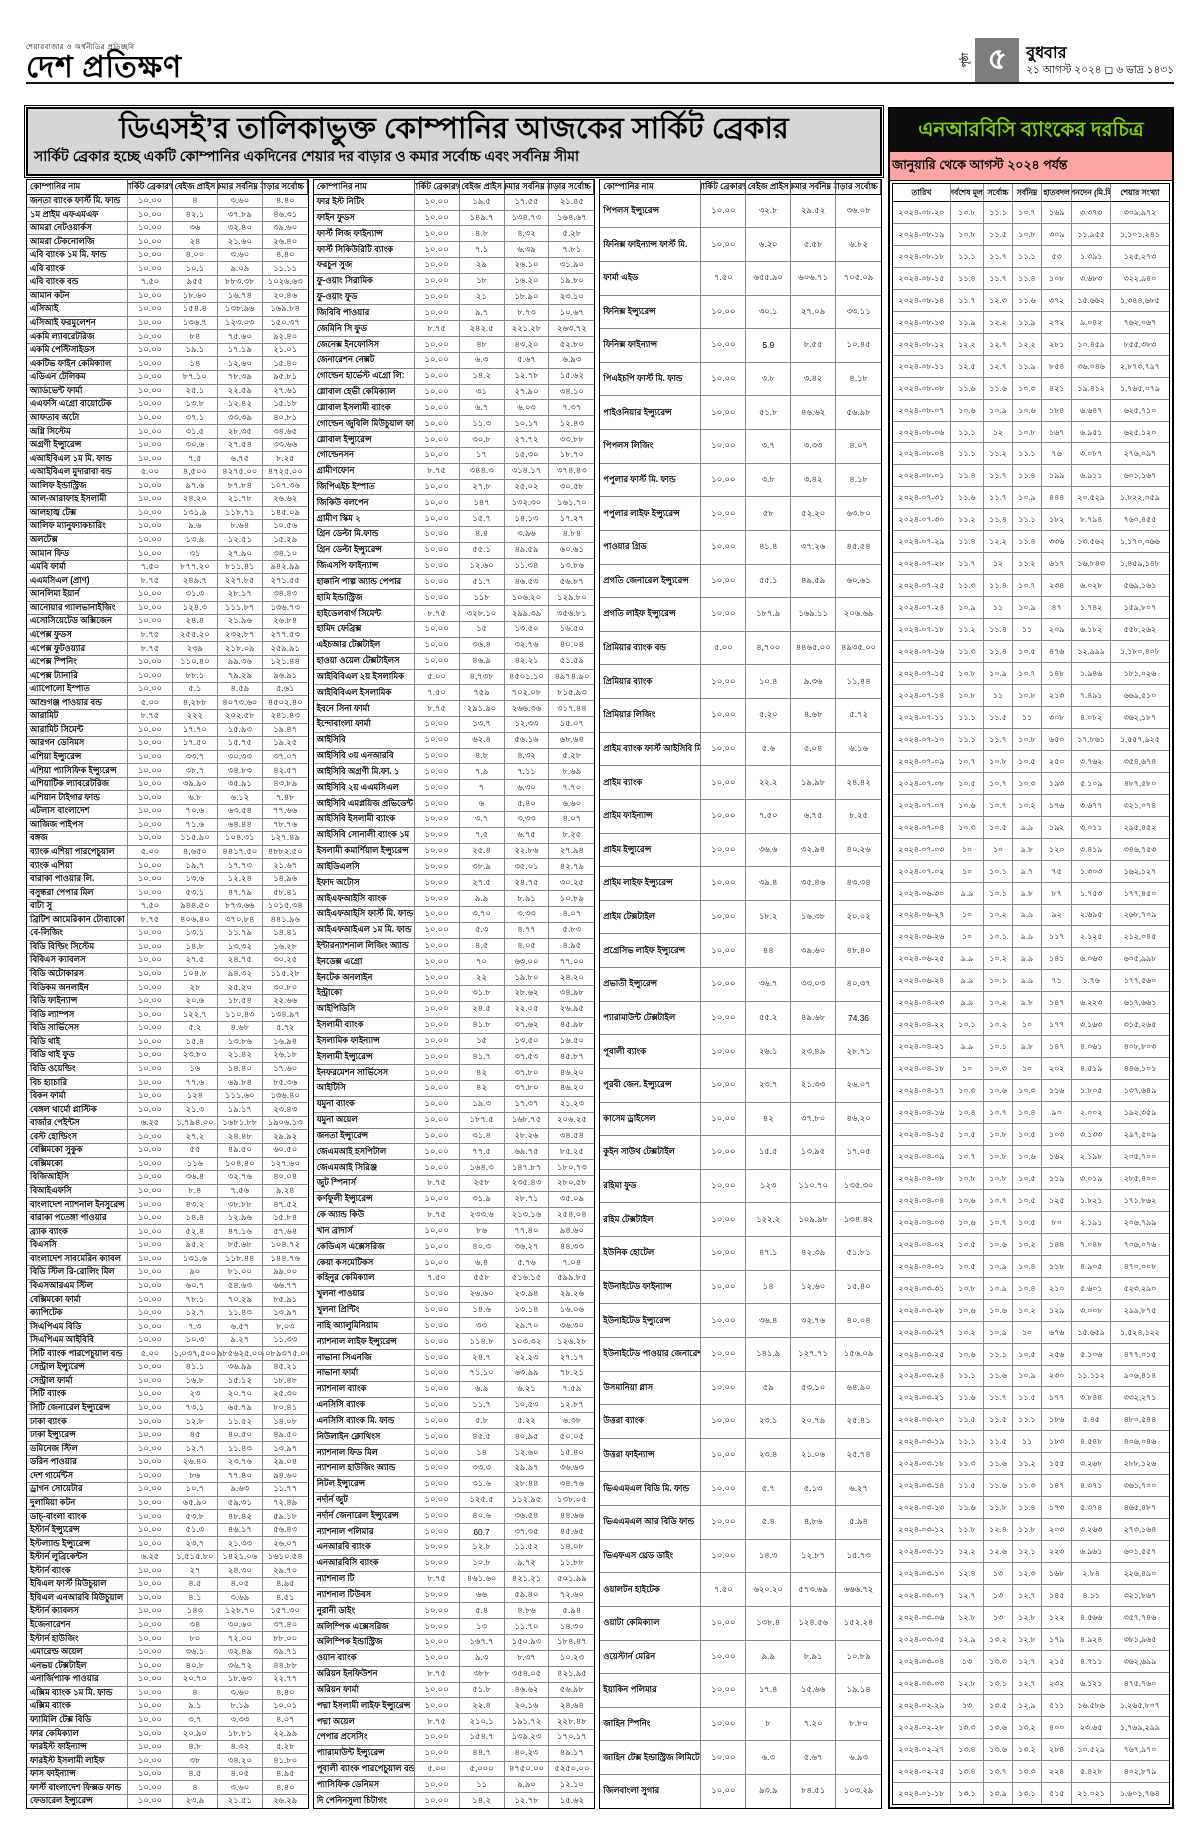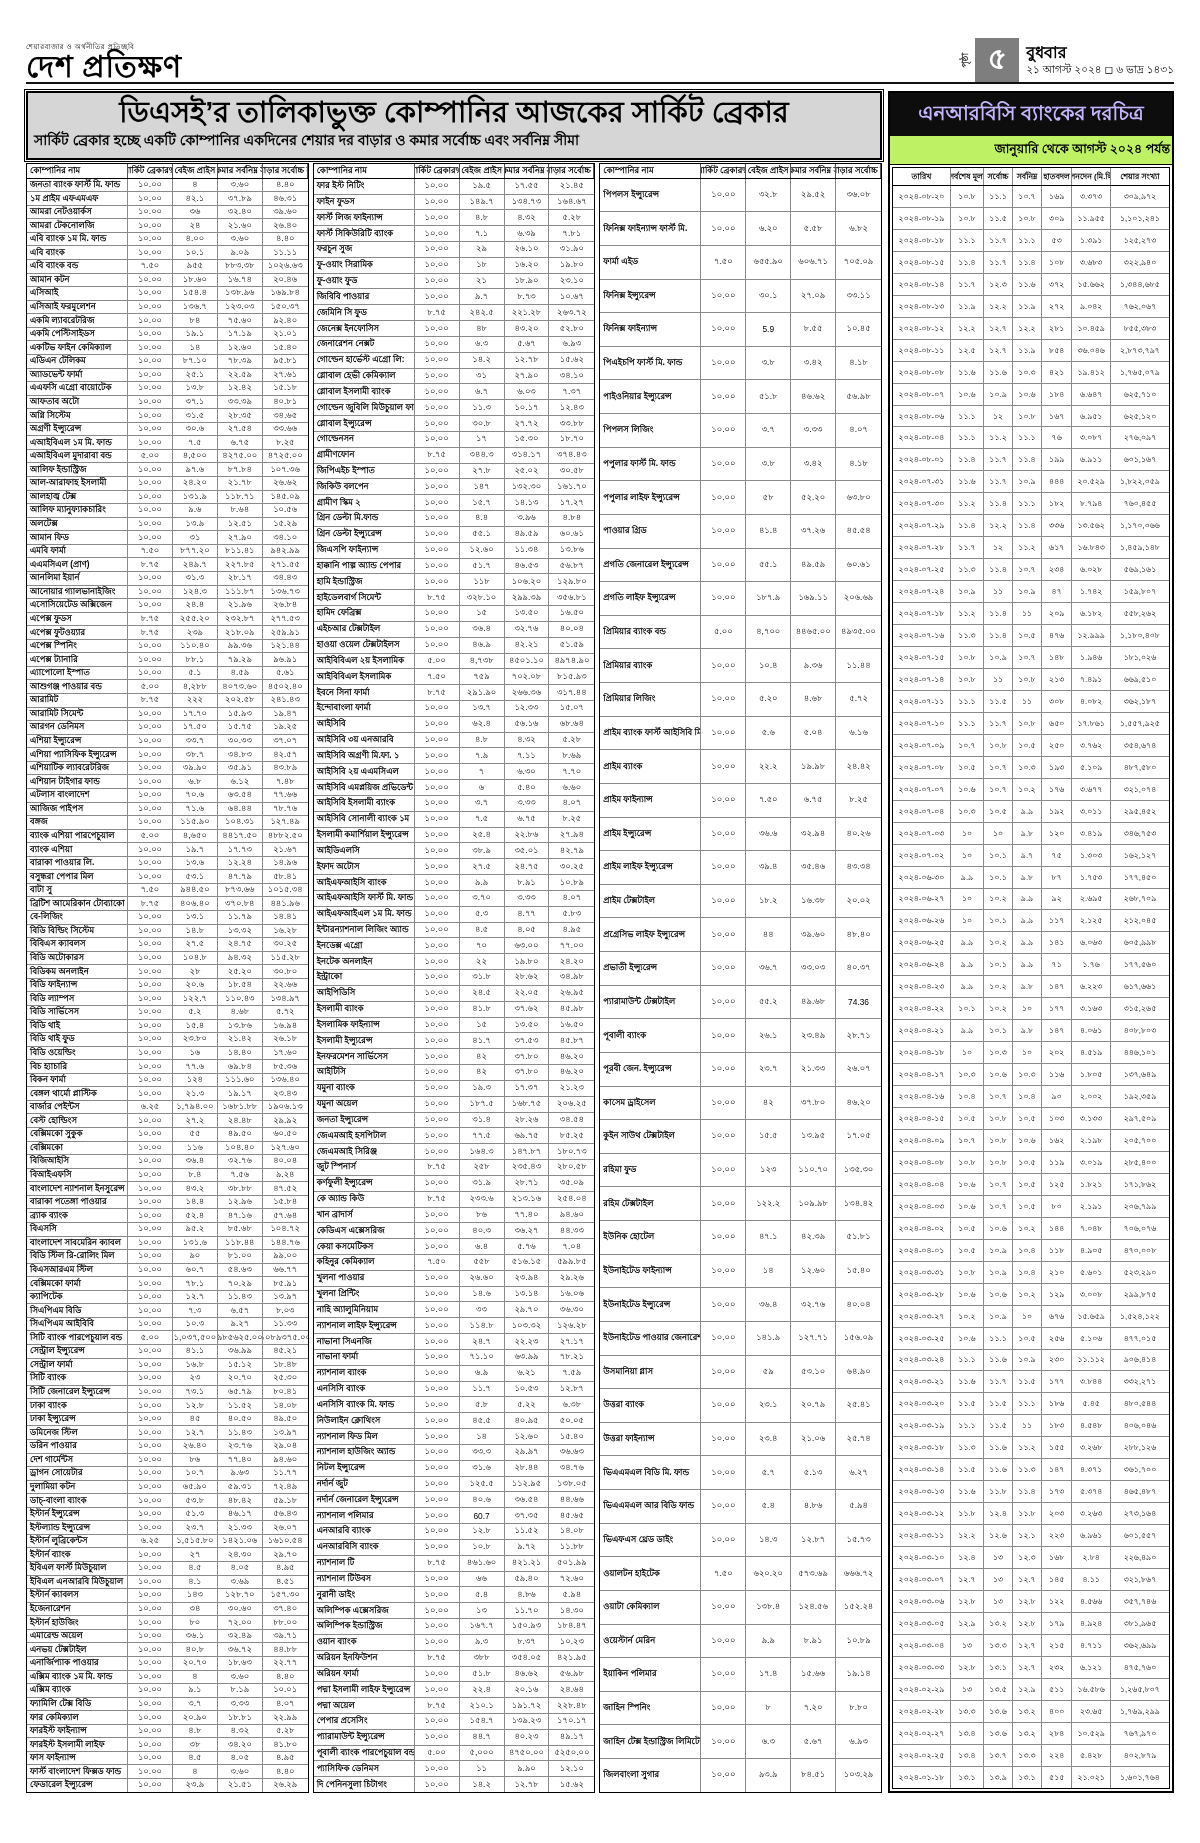--- a/index.html
+++ b/index.html
@@ -15,21 +15,21 @@
   .hdr-title { font-size:25px; font-weight:bold; margin-bottom:4px; }
   .hdr-right { display:flex; align-items:center; gap:7px; }
   .pagewrap { display:flex; align-items:center; gap:3px; }
   .pglabel { writing-mode:vertical-rl; transform:rotate(180deg); font-size:9px; font-weight:bold; color:#333; }
   .pgbox { width:44px; height:44px; background:#7e7e7e; color:#fff; font-size:30px; font-weight:bold; display:flex; align-items:center; justify-content:center; }
   .daybox { line-height:1.25; }
   .weekday { font-size:16px; font-weight:bold; }
   .dateline { font-size:10.5px; }
 
   
-  .content { display:flex; gap:6px; height:1702px; margin-top:7px; }
+  .content { display:flex; gap:6px; height:1702px; margin-top:23px; }
   .main { flex:1; display:flex; flex-direction:column; min-width:0; }
   .titlebox { border:2px solid #000; outline:1px solid #000; outline-offset:1px; background:#d6d6d6; text-align:center; padding:4px 6px 5px; }
   .titlebox h1 { font-size:29px; font-weight:bold; line-height:1.05; }
   .titlebox p  { font-size:14px; font-weight:bold; margin-top:2px; text-align:left; }
   .cols { display:flex; gap:4px; flex:1; margin-top:3px; min-height:0; }
 
   .bk { flex:1; border:1.5px solid #000; display:flex; flex-direction:column; min-width:0; }
   .bk .thead { display:flex; border-bottom:1.2px solid #000; font-weight:bold; font-size:8.6px; text-align:center; }
   .bk .thead .td { padding:2px 1px; display:flex; align-items:center; justify-content:center; line-height:1.1; }
   .bk .tbody { flex:1; display:flex; flex-direction:column; min-height:0; }
@@ -39,22 +39,22 @@
   .bk .td:last-child { border-right:none; }
   .bk .td:nth-child(1) { width:36%; justify-content:flex-start; padding-left:3px; font-weight:bold; }
   .bk .td:nth-child(2) { width:16%; }
   .bk .td:nth-child(3) { width:16%; }
   .bk .td:nth-child(4) { width:16%; }
   .bk .td:nth-child(5) { width:16%; }
   .bk .thead .td { border-right:.5px solid #555; }
 
   
   .nrbc { width:286px; border:2px solid #000; display:flex; flex-direction:column; }
-  .nrbc-title { background:#0d0d0d; color:#c4b5fd; font-size:20px; font-weight:bold; text-align:center; padding:5px 2px; }
-  .nrbc-sub { background:#bef264; border-bottom:1.2px solid #000; font-size:12.5px; font-weight:bold; text-align:right; padding:4px 2px; }
+  .nrbc-title { background:#0d0d0d; color:#84cc16; font-size:20px; font-weight:bold; text-align:center; padding:5px 2px; }
+  .nrbc-sub { background:#fca5a5; border-bottom:1.2px solid #000; font-size:12.5px; font-weight:bold; text-align:left; padding:4px 2px; }
   .nt { flex:1; display:flex; flex-direction:column; min-height:0; margin:2px; border:1px solid #000; }
   .nt .thead { display:flex; border-bottom:1px solid #000; font-weight:bold; font-size:7.8px; text-align:center; }
   .nt .thead .td { padding:2px 0; }
   .nt .tbody { flex:1; display:flex; flex-direction:column; min-height:0; }
   .nt .tr { flex:1; display:flex; border-bottom:.5px solid #8a8a8a; min-height:0; }
   .nt .tr:last-child { border-bottom:none; }
   .nt .td { border-right:.5px solid #8a8a8a; font-size:7.8px; display:flex; align-items:center; justify-content:center; overflow:hidden; white-space:nowrap; min-width:0; }
   .nt .td:last-child { border-right:none; }
   .nt .td:nth-child(1){width:21%;} .nt .td:nth-child(2){width:12%;}
   .nt .td:nth-child(3){width:10.5%;} .nt .td:nth-child(4){width:10.5%;}

